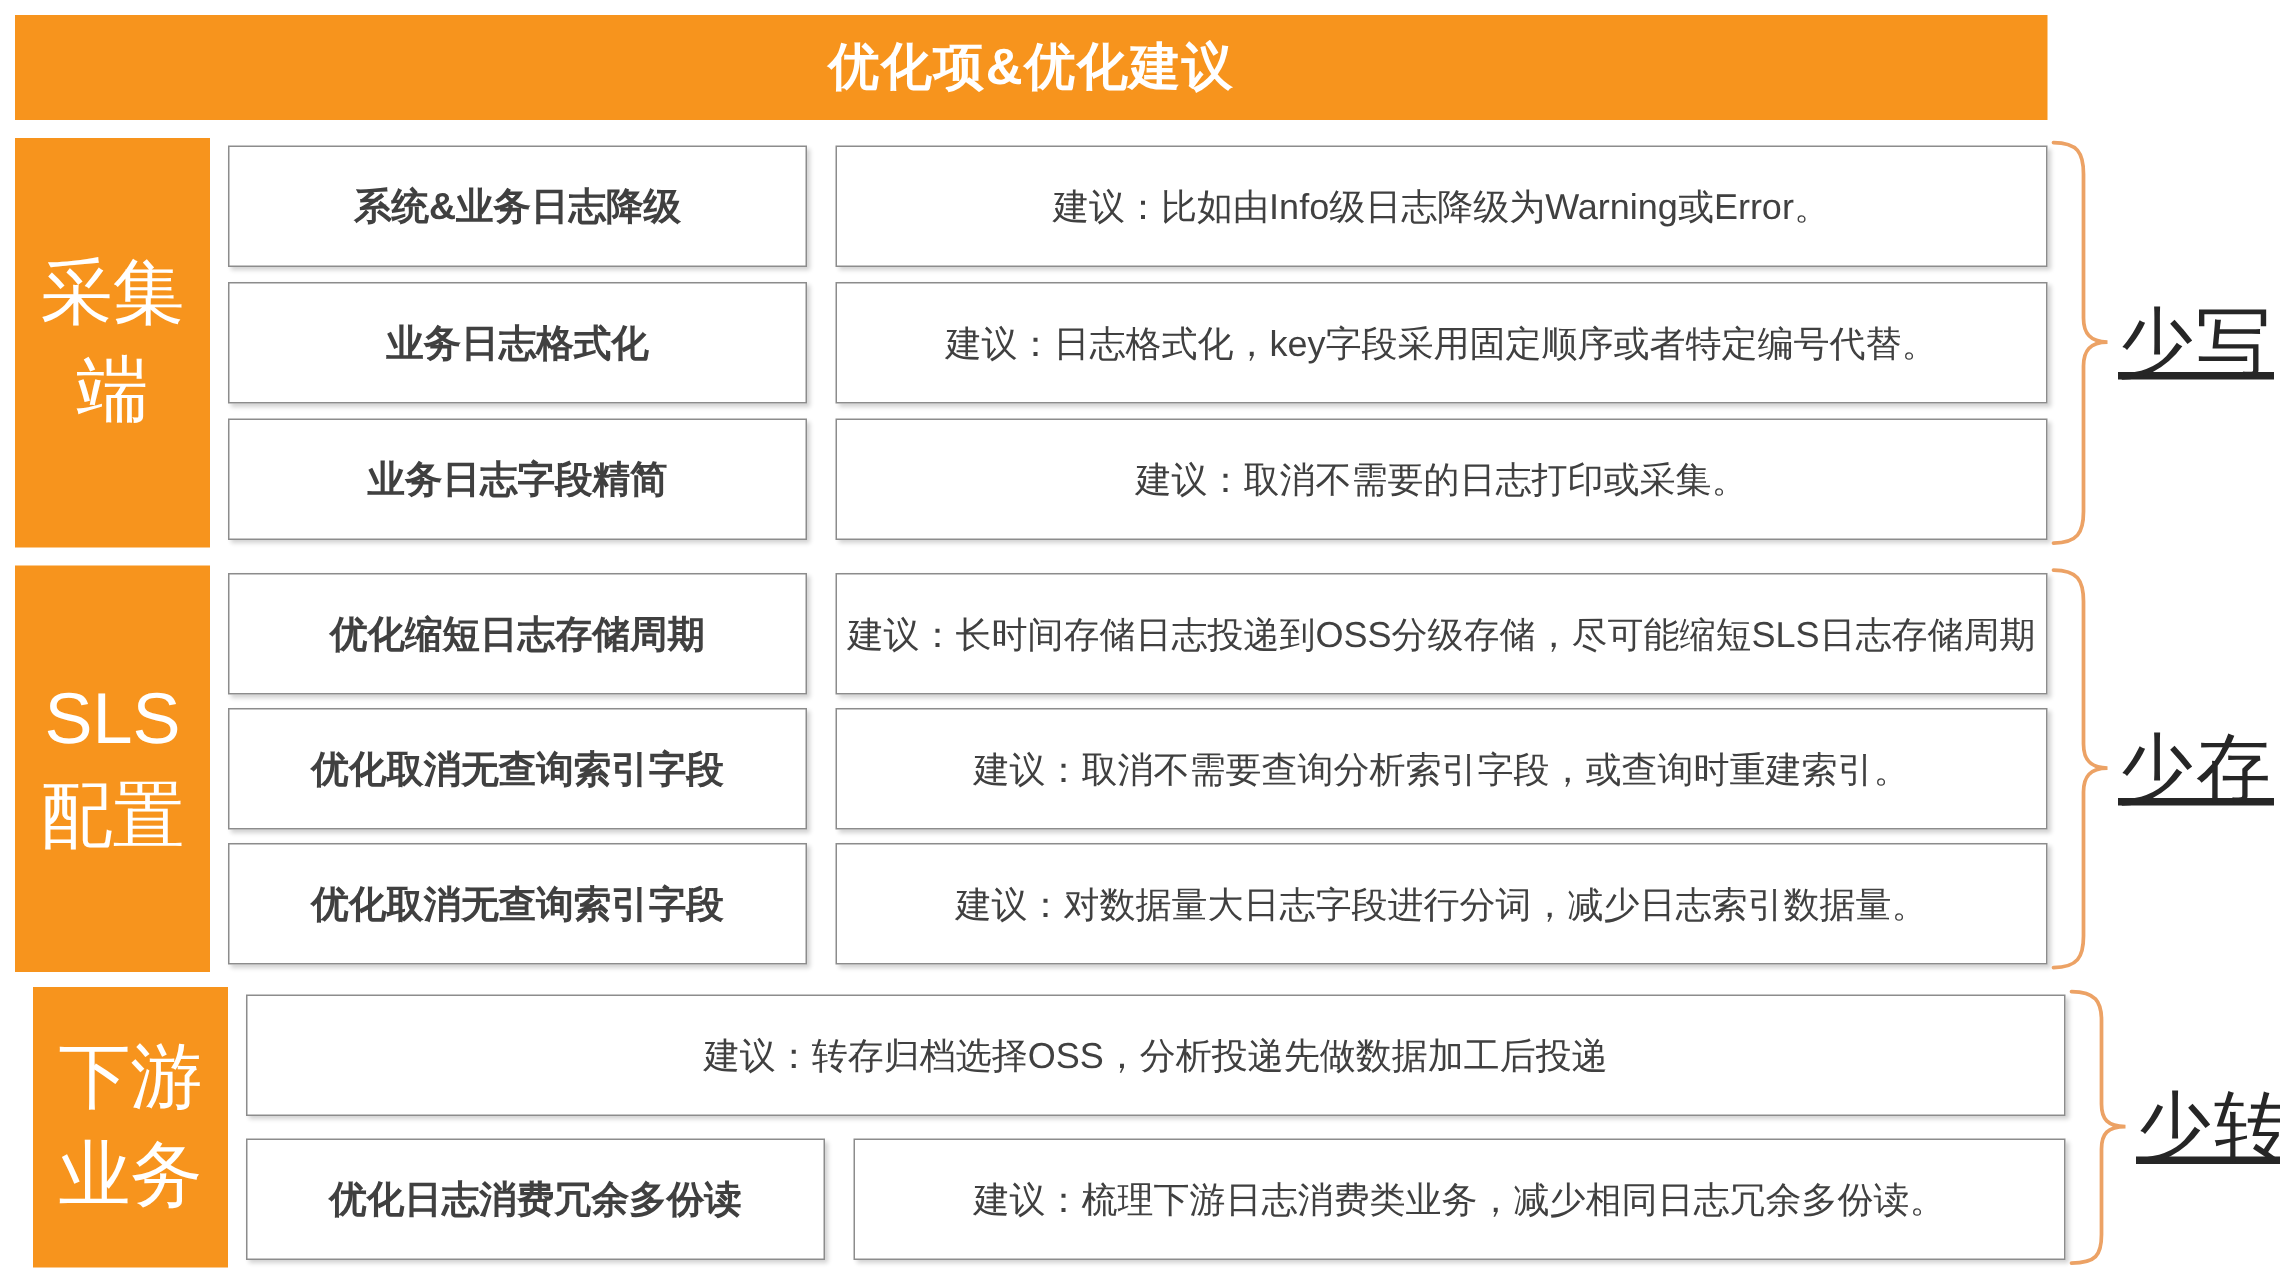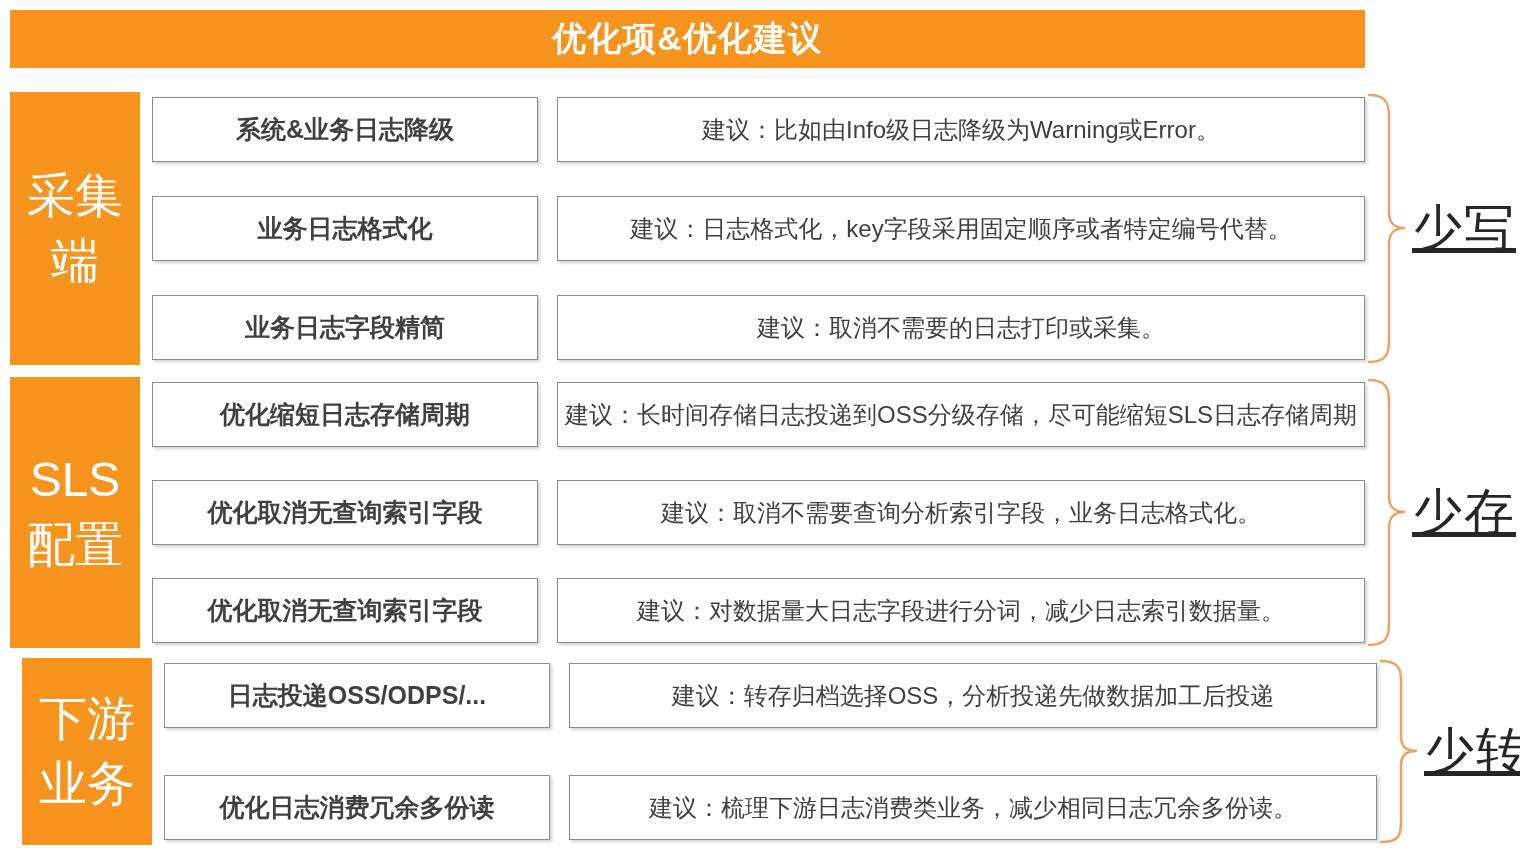--- a/index.html
+++ b/index.html
@@ -4,21 +4,21 @@
 <style>
   * { margin: 0; padding: 0; box-sizing: border-box; }
   html, body { background: #ffffff; }
   body {
     font-family: "Liberation Sans", "DejaVu Sans", sans-serif;
     width: 1520px; height: 856px; overflow: hidden;
   }
   .page { position: relative; width: 1520px; height: 856px; background: #ffffff; }
 
   .header {
-    position: absolute; left: 10px; top: 10px; width: 1355px; height: 58px;
+    position: absolute; left: 10px; top: 10px; width: 1355px; height: 70px;
     background: #F7941D; color: #ffffff;
     font-size: 34px; font-weight: bold;
     display: flex; align-items: center; justify-content: center;
     letter-spacing: 1px;
   }
 
   .group { position: absolute; left: 10px; display: flex; align-items: stretch; }
   .group-1 { top: 92px;  height: 273px; }
   .group-2 { top: 377px; height: 271px; }
   .group-3 { top: 658px; height: 187px; padding-left: 12px; }
@@ -27,21 +27,21 @@
     width: 130px; margin-right: 12px; background: #F7941D; color: #ffffff;
     font-size: 48px; line-height: 1.35; text-align: center;
     display: flex; align-items: center; justify-content: center;
     white-space: pre-line;
   }
 
   .rows {
     width: 1213px; display: flex; flex-direction: column;
     justify-content: space-between; padding: 5px 0;
   }
-  .row { display: flex; height: 65px; column-gap: 19px; }
+  .row { display: flex; height: 81px; column-gap: 19px; }
 
   .item, .advice {
     background: #ffffff; border: 1px solid #8C8C8C;
     box-shadow: 2px 2px 3px rgba(0,0,0,0.18);
     display: flex; align-items: center; justify-content: center;
     white-space: nowrap;
   }
   .item  { width: 386px; font-size: 25px; font-weight: bold; color: #404040; }
   .advice { flex: 1; font-size: 24px; color: #404040; }
 
@@ -87,41 +87,40 @@
   <div class="group group-2">
     <div class="glabel">SLS
 配置</div>
     <div class="rows">
       <div class="row">
         <div class="item">优化缩短日志存储周期</div>
         <div class="advice">建议：长时间存储日志投递到OSS分级存储，尽可能缩短SLS日志存储周期</div>
       </div>
       <div class="row">
         <div class="item">优化取消无查询索引字段</div>
-        <div class="advice">建议：取消不需要查询分析索引字段，业务日志格式化。</div>
+        <div class="advice">建议：取消不需要查询分析索引字段，或查询时重建索引。</div>
       </div>
       <div class="row">
         <div class="item">优化取消无查询索引字段</div>
         <div class="advice">建议：对数据量大日志字段进行分词，减少日志索引数据量。</div>
       </div>
     </div>
     <div class="bracewrap">
       <svg viewBox="0 0 44 271" preserveAspectRatio="none">
         <path d="M4 3 C20 3 24 10 24 24 L24 119 C24 129 28 135 40 135 C28 135 24 141 24 151 L24 247 C24 261 20 268 4 268" fill="none" stroke="#ECA265" stroke-width="2.5" stroke-linecap="round"></path>
       </svg>
     </div>
     <div class="biglabel">少存</div>
   </div>
 
   <div class="group group-3">
     <div class="glabel">下游
 业务</div>
     <div class="rows">
       <div class="row">
-        <div class="item">日志投递OSS/ODPS/...</div>
         <div class="advice">建议：转存归档选择OSS，分析投递先做数据加工后投递</div>
       </div>
       <div class="row">
         <div class="item">优化日志消费冗余多份读</div>
         <div class="advice">建议：梳理下游日志消费类业务，减少相同日志冗余多份读。</div>
       </div>
     </div>
     <div class="bracewrap">
       <svg viewBox="0 0 44 187" preserveAspectRatio="none">
         <path d="M4 3 C20 3 24 10 24 22 L24 78 C24 88 28 93 40 93 C28 93 24 98 24 108 L24 165 C24 179 20 184 4 184" fill="none" stroke="#ECA265" stroke-width="2.5" stroke-linecap="round"></path>

